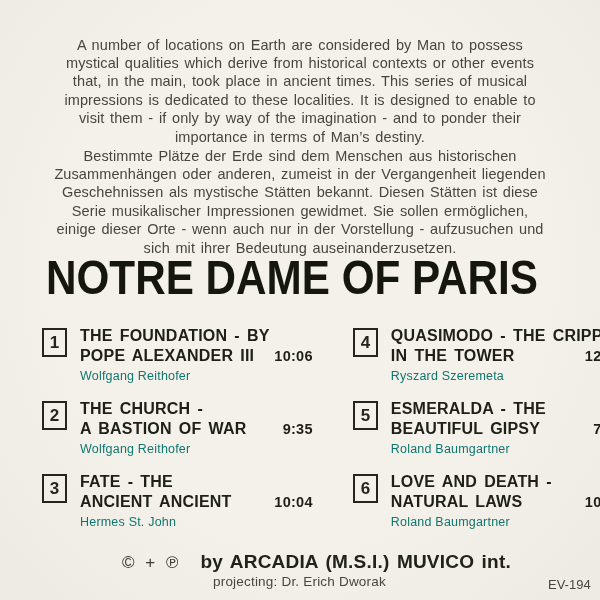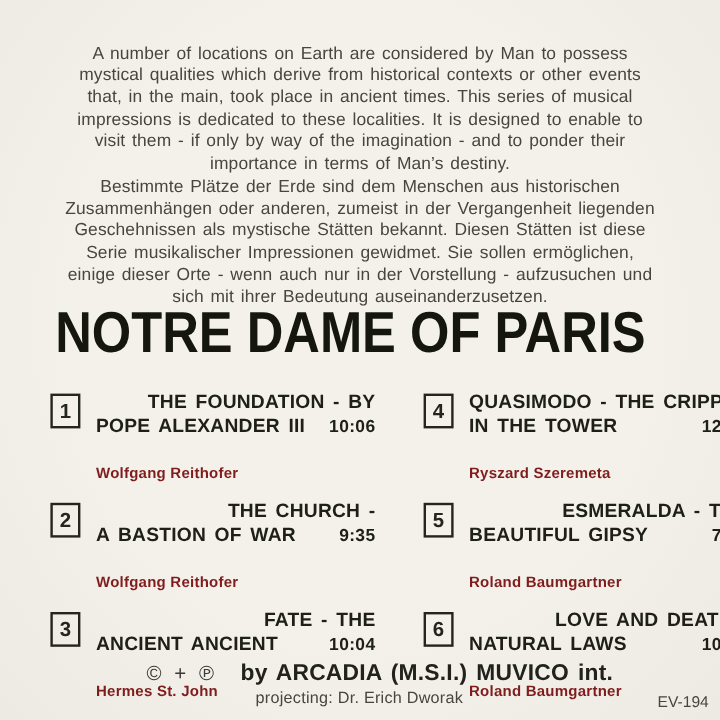--- a/index.html
+++ b/index.html
@@ -77,39 +77,37 @@
   }
   .track-body { flex: 1 1 auto; min-width: 0; }
   .t-line1, .t-line2 {
     font-weight: bold;
     font-size: 16px;
     line-height: 20px;
     letter-spacing: 0.2px;
     word-spacing: 2.5px;
     color: #1d1f18;
     white-space: nowrap;
-    text-align: right;
   }
   .t-line2 {
     display: flex;
     justify-content: space-between;
     align-items: baseline;
   }
   .t-time {
     font-size: 14.5px;
     letter-spacing: 0.3px;
     padding-left: 20px;
   }
   .composer {
     font-size: 12.5px;
     line-height: 16px;
-    margin-top: 20px;
-    color: #7f1d1d;
-    letter-spacing: 0.2px;
-    font-weight: bold;
+    margin-top: 2px;
+    color: #0f766e;
+    letter-spacing: 0.2px;
   }
 
   .footer-line {
     position: absolute;
     left: 122px;
     top: 551px;
     display: flex;
     align-items: baseline;
     white-space: nowrap;
   }

